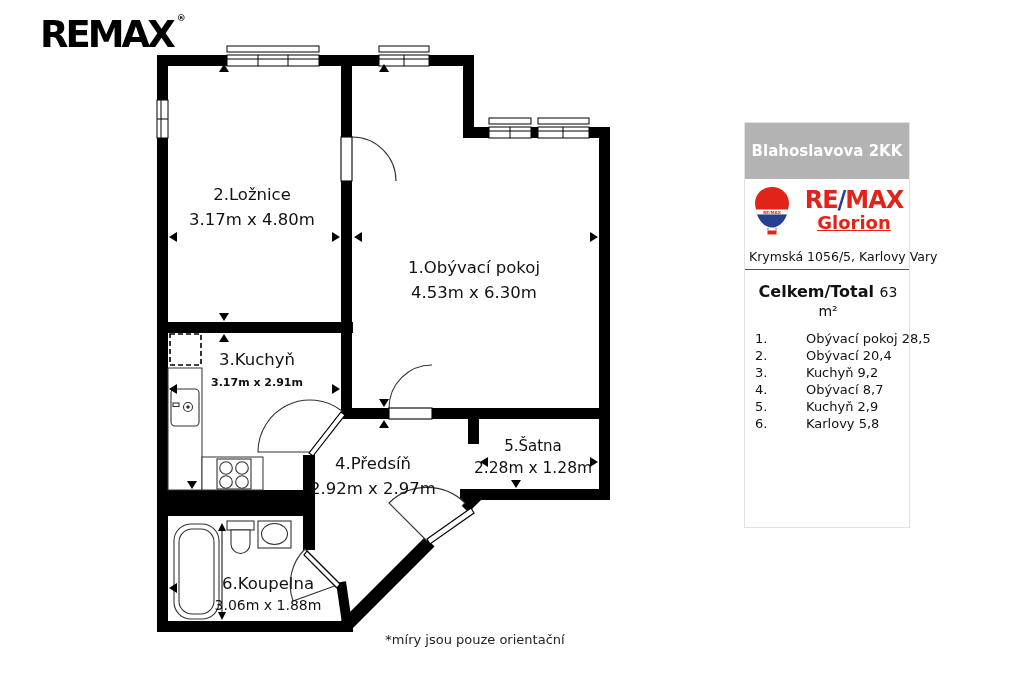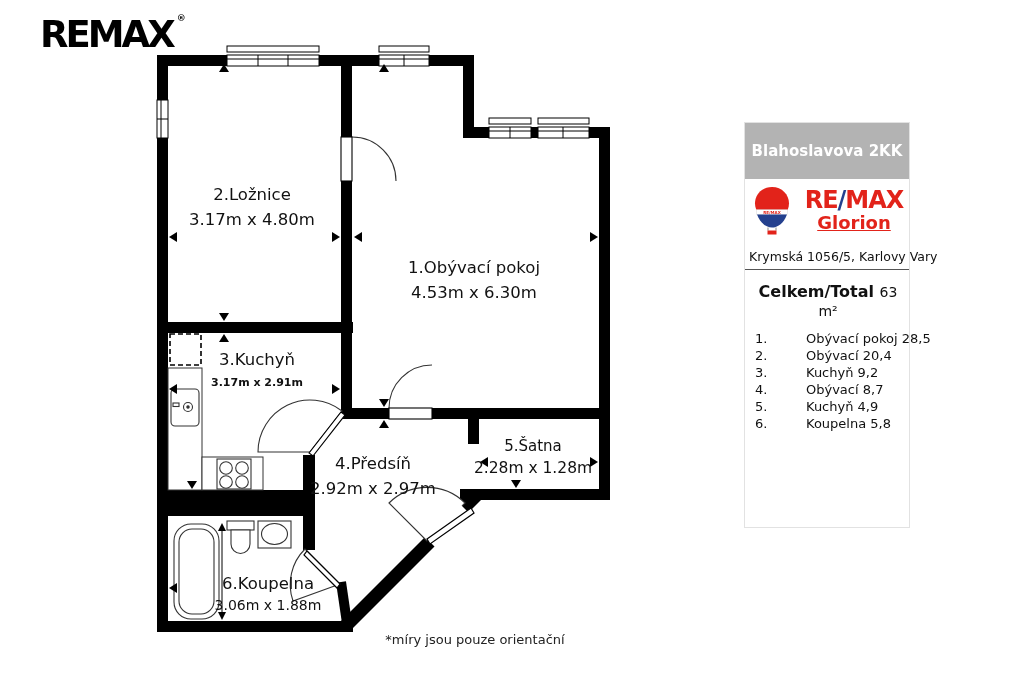--- a/index.html
+++ b/index.html
@@ -259,24 +259,24 @@
       <div class="room-row">
         <span class="num">3.</span>
         <span class="nm"><span>Kuchyň</span>&nbsp;<span>9,2</span></span>
       </div>
       <div class="room-row">
         <span class="num">4.</span>
         <span class="nm"><span>Obývací</span>&nbsp;<span>8,7</span></span>
       </div>
       <div class="room-row">
         <span class="num">5.</span>
-        <span class="nm"><span>Kuchyň</span>&nbsp;<span>4,9</span></span>
+        <span class="nm"><span>Kuchyň</span>&nbsp;<span>2,9</span></span>
       </div>
       <div class="room-row">
         <span class="num">6.</span>
-        <span class="nm"><span>Koupelna</span>&nbsp;<span>5,8</span></span>
+        <span class="nm"><span>Karlovy</span>&nbsp;<span>5,8</span></span>
       </div>
     </div>
   </div>
 
   <div class="footnote">*míry jsou pouze orientační</div>
 
 </div>
 
 </body></html>

